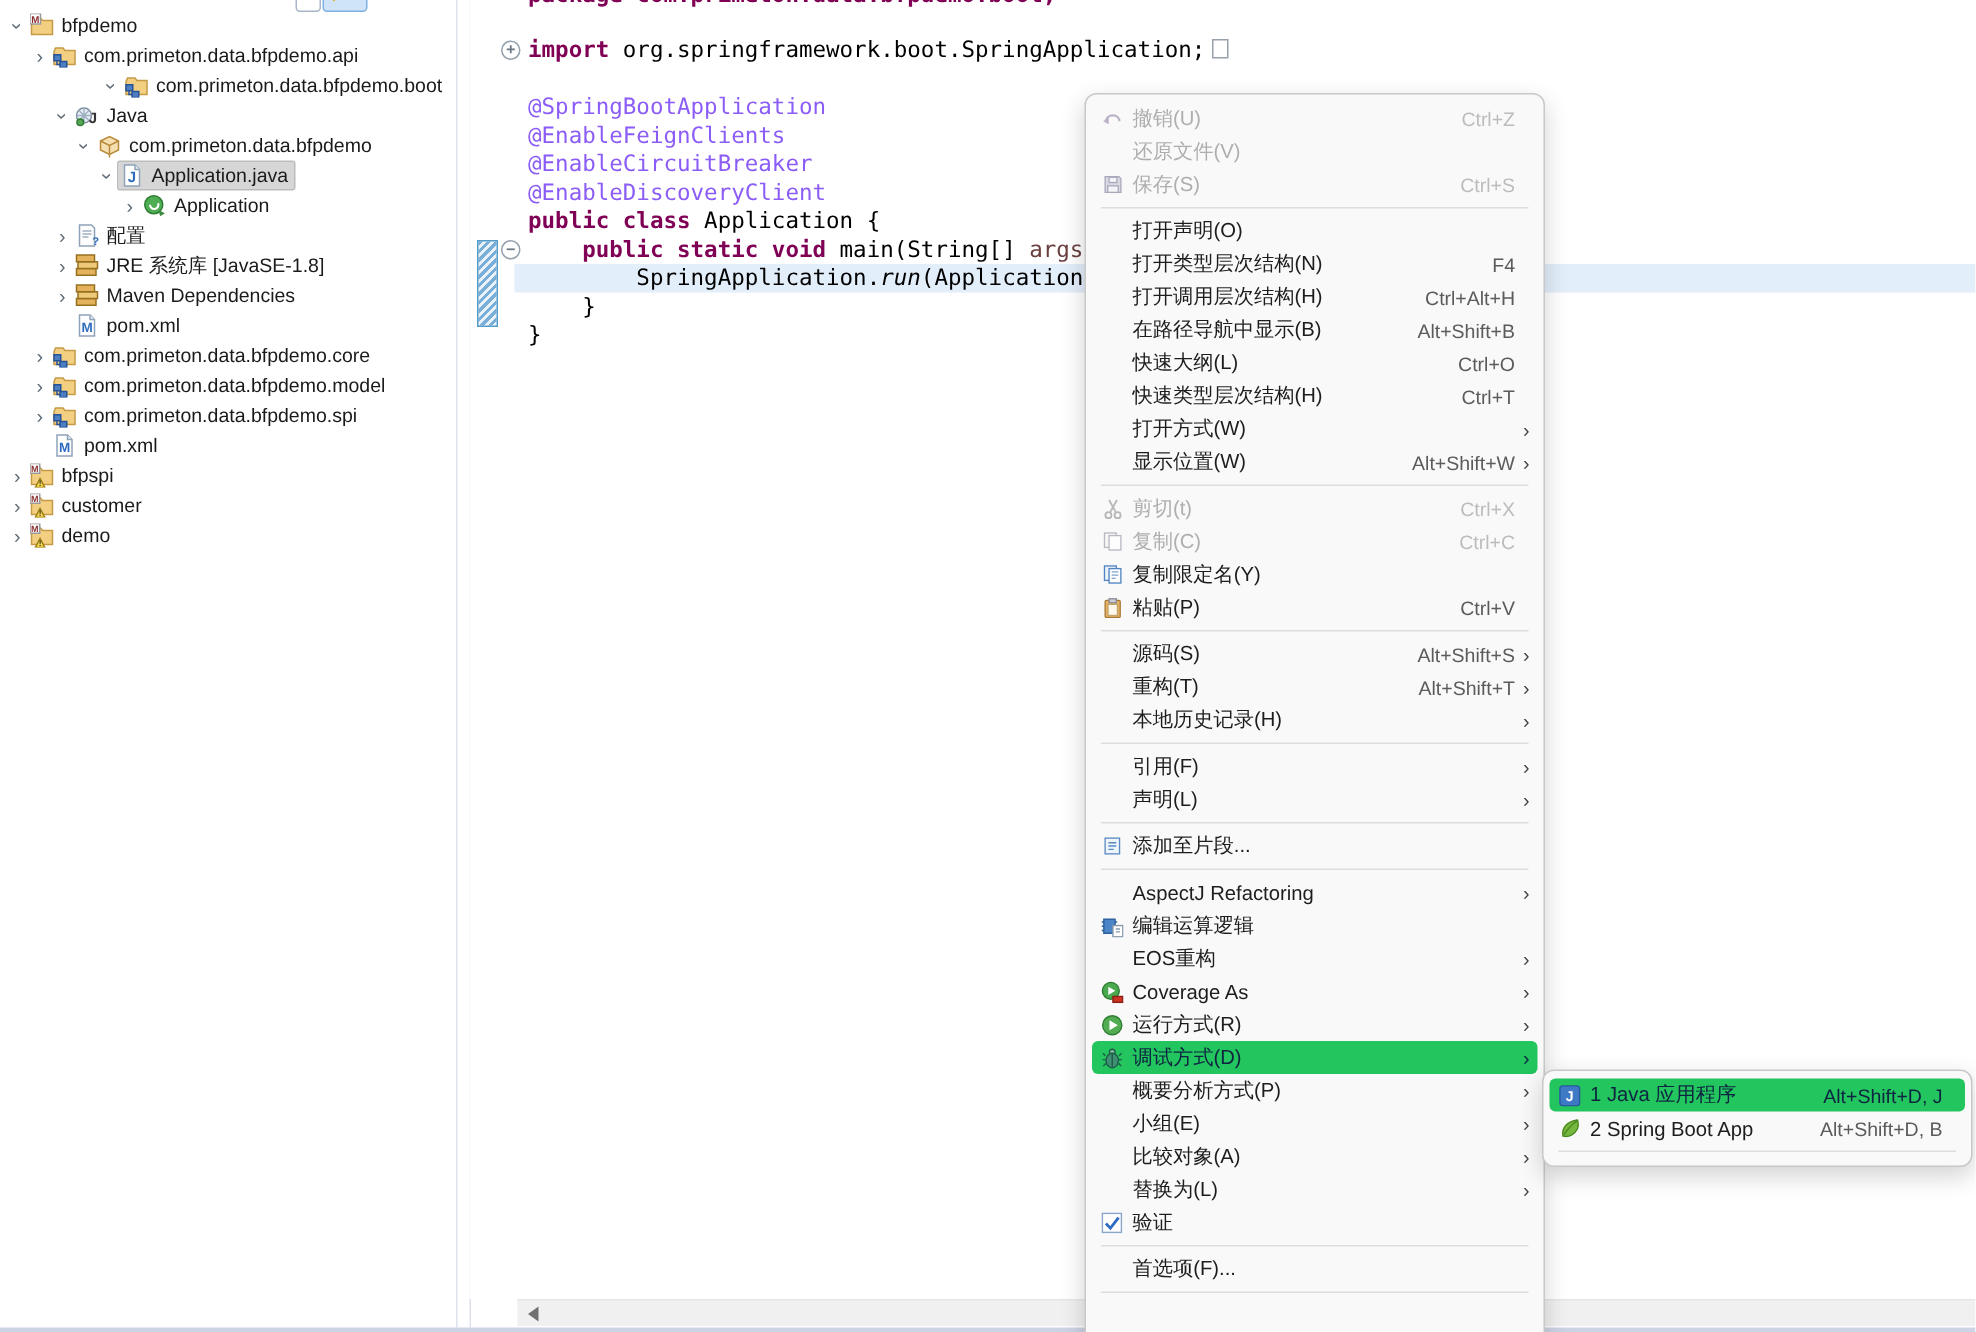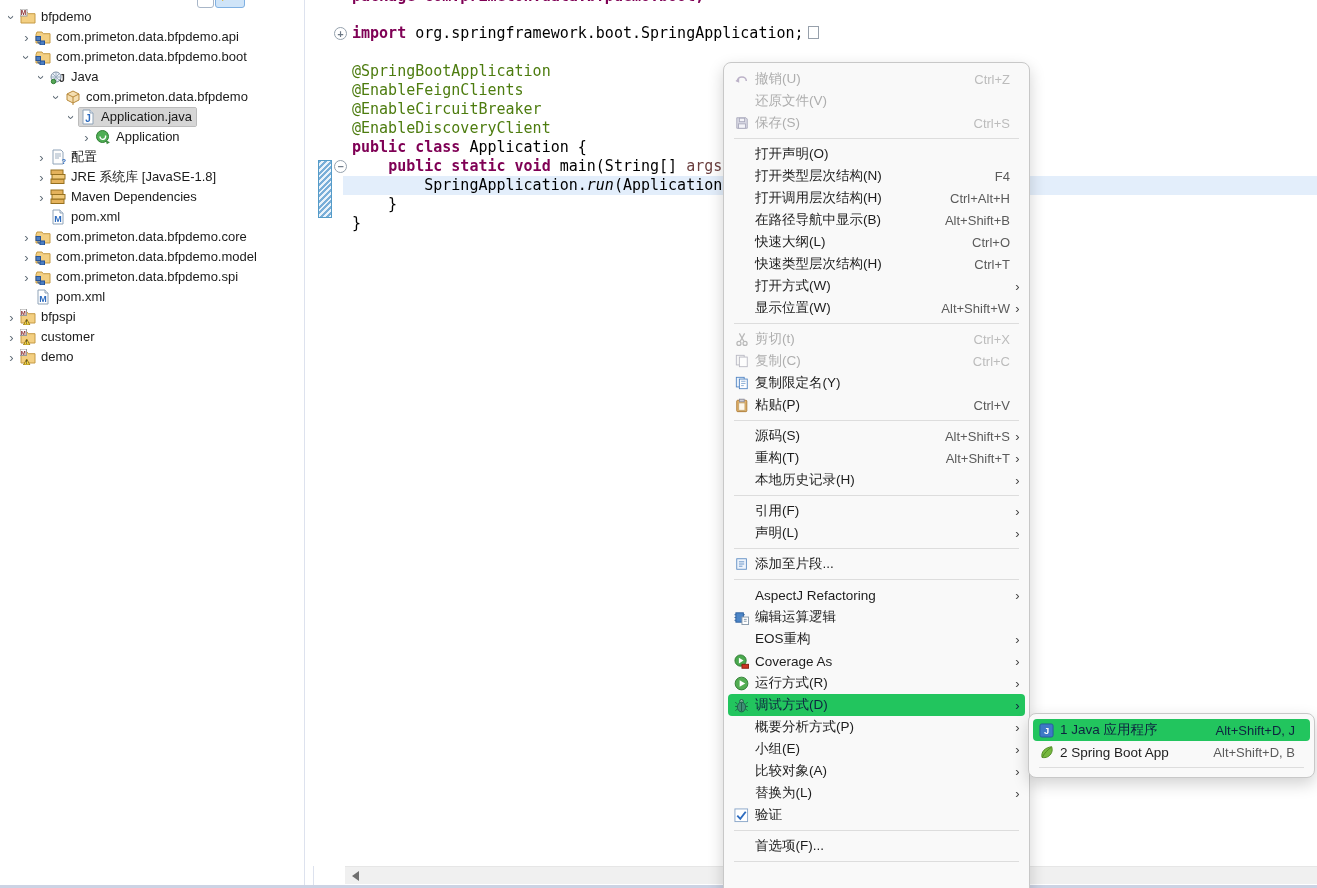--- a/index.html
+++ b/index.html
@@ -27,21 +27,21 @@
   
   .editor{position:absolute;left:313px;top:0;right:0;height:866px;background:#fff}
   .range-ind{position:absolute;left:5px;top:160px;width:12px;height:56px;border:1px solid #549bc8;
              background:repeating-linear-gradient(135deg,#79aed8 0 2px,#e9f2fa 2px 4px)}
   .curline{position:absolute;left:30px;right:0;top:176px;height:19px;background:#e3eefb}
   .fold{position:absolute;left:21px;width:11px;height:11px;border:1px solid #95a1ad;border-radius:50%;
         background:#fff;color:#6c7885;font:bold 10px/11px "DejaVu Sans Mono",monospace;text-align:center;z-index:3}
   .cline{position:absolute;left:39px;height:19px;line-height:19px;white-space:pre;z-index:2;
          font-family:"DejaVu Sans Mono",monospace;font-size:15px;color:#000}
   .tok-kw{color:#7f0055;font-weight:bold}
-  .tok-ann{color:#4d7c0f}
+  .tok-ann{color:#8b5cf6}
   .tok-param{color:#6a3e3e}
   .tok-it{font-style:italic}
   .foldbox{display:inline-block;width:9px;height:11px;border:1px solid #97a0ab;background:#fff;margin-left:4px;vertical-align:-1px}
   .hscroll{position:absolute;left:32px;right:0;top:866px;height:17px;background:#f0f0f0;border-top:1px solid #e6e6e6}
   .hs-arrow{position:absolute;left:7px;top:4px;width:0;height:0;border-right:7px solid #707070;border-top:5px solid transparent;border-bottom:5px solid transparent}
   .bottomline{position:absolute;left:0;right:0;top:885px;height:3px;background:#ccd3e4}
 
   
   .menu{position:absolute;background:#f9f9f9;border:1px solid #c8c8c8;border-radius:8px;
         box-shadow:0 6px 16px rgba(0,0,0,.18);padding:5px 0;box-sizing:border-box;z-index:10}
@@ -91,21 +91,21 @@
             <svg width="16" height="16" viewBox="0 0 16 16">
               <path d="M1 5.5L2 3h5l1.3 1.7H15V14H1z" fill="#f3cf82" stroke="#c59a45"></path>
               <rect x="1" y="7.5" width="4.5" height="4" fill="#4d7fc0" stroke="#25539a"></rect>
               <path d="M3 11.5v2.5h2.5" fill="none" stroke="#25539a"></path>
               <rect x="5" y="12" width="4.5" height="4" fill="#4d7fc0" stroke="#25539a"></rect>
             </svg>
           </span>
           <span class="tlabel">com.primeton.data.bfpdemo.api</span>
         </span>
       </div>
-      <div class="trow" style="padding-left: 19px;">
+      <div class="trow" style="padding-left: 19px; margin-left: 48px;">
         <span class="tarrow exp">›</span>
         <span class="tinner">
           <span class="ticon">
             <svg width="16" height="16" viewBox="0 0 16 16">
               <path d="M1 5.5L2 3h5l1.3 1.7H15V14H1z" fill="#f3cf82" stroke="#c59a45"></path>
               <rect x="1" y="7.5" width="4.5" height="4" fill="#4d7fc0" stroke="#25539a"></rect>
               <path d="M3 11.5v2.5h2.5" fill="none" stroke="#25539a"></path>
               <rect x="5" y="12" width="4.5" height="4" fill="#4d7fc0" stroke="#25539a"></rect>
             </svg>
           </span>

